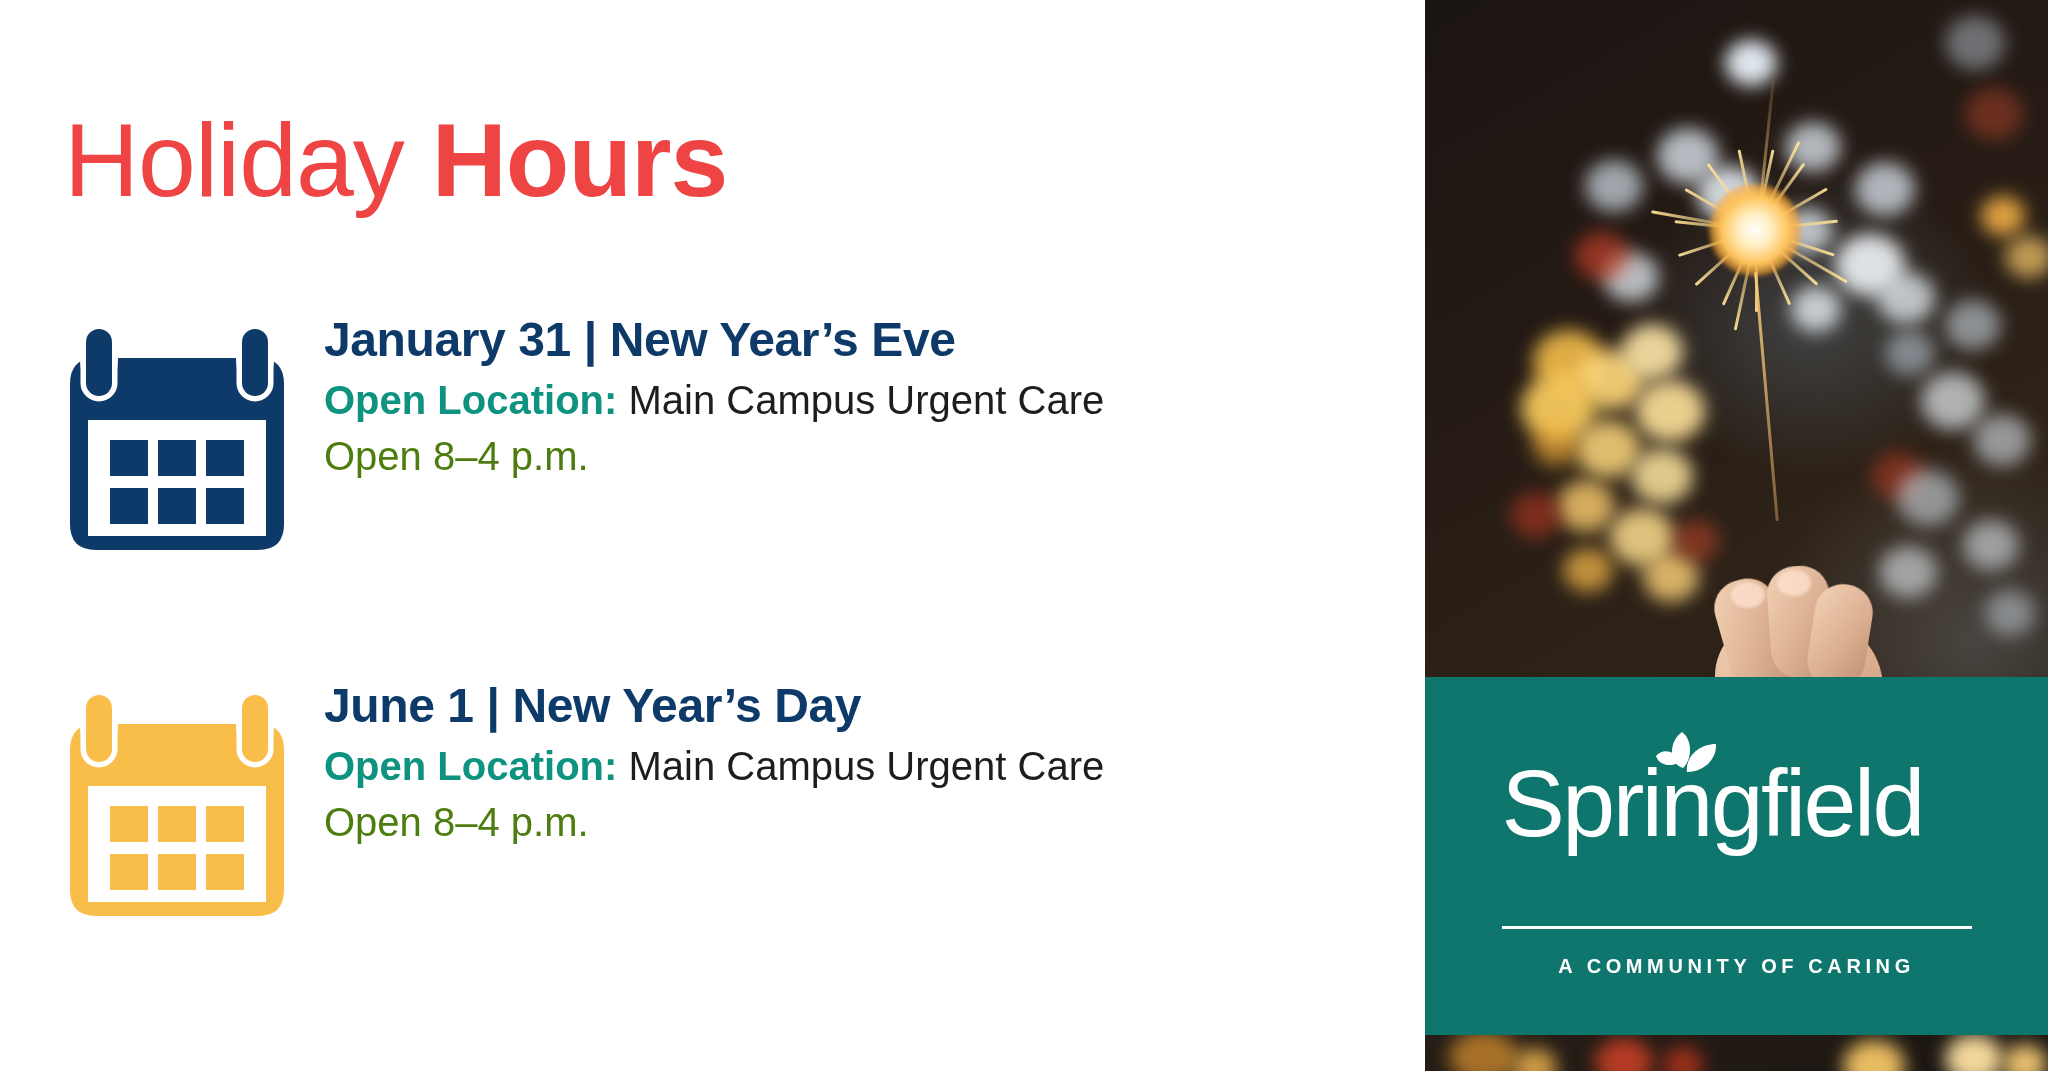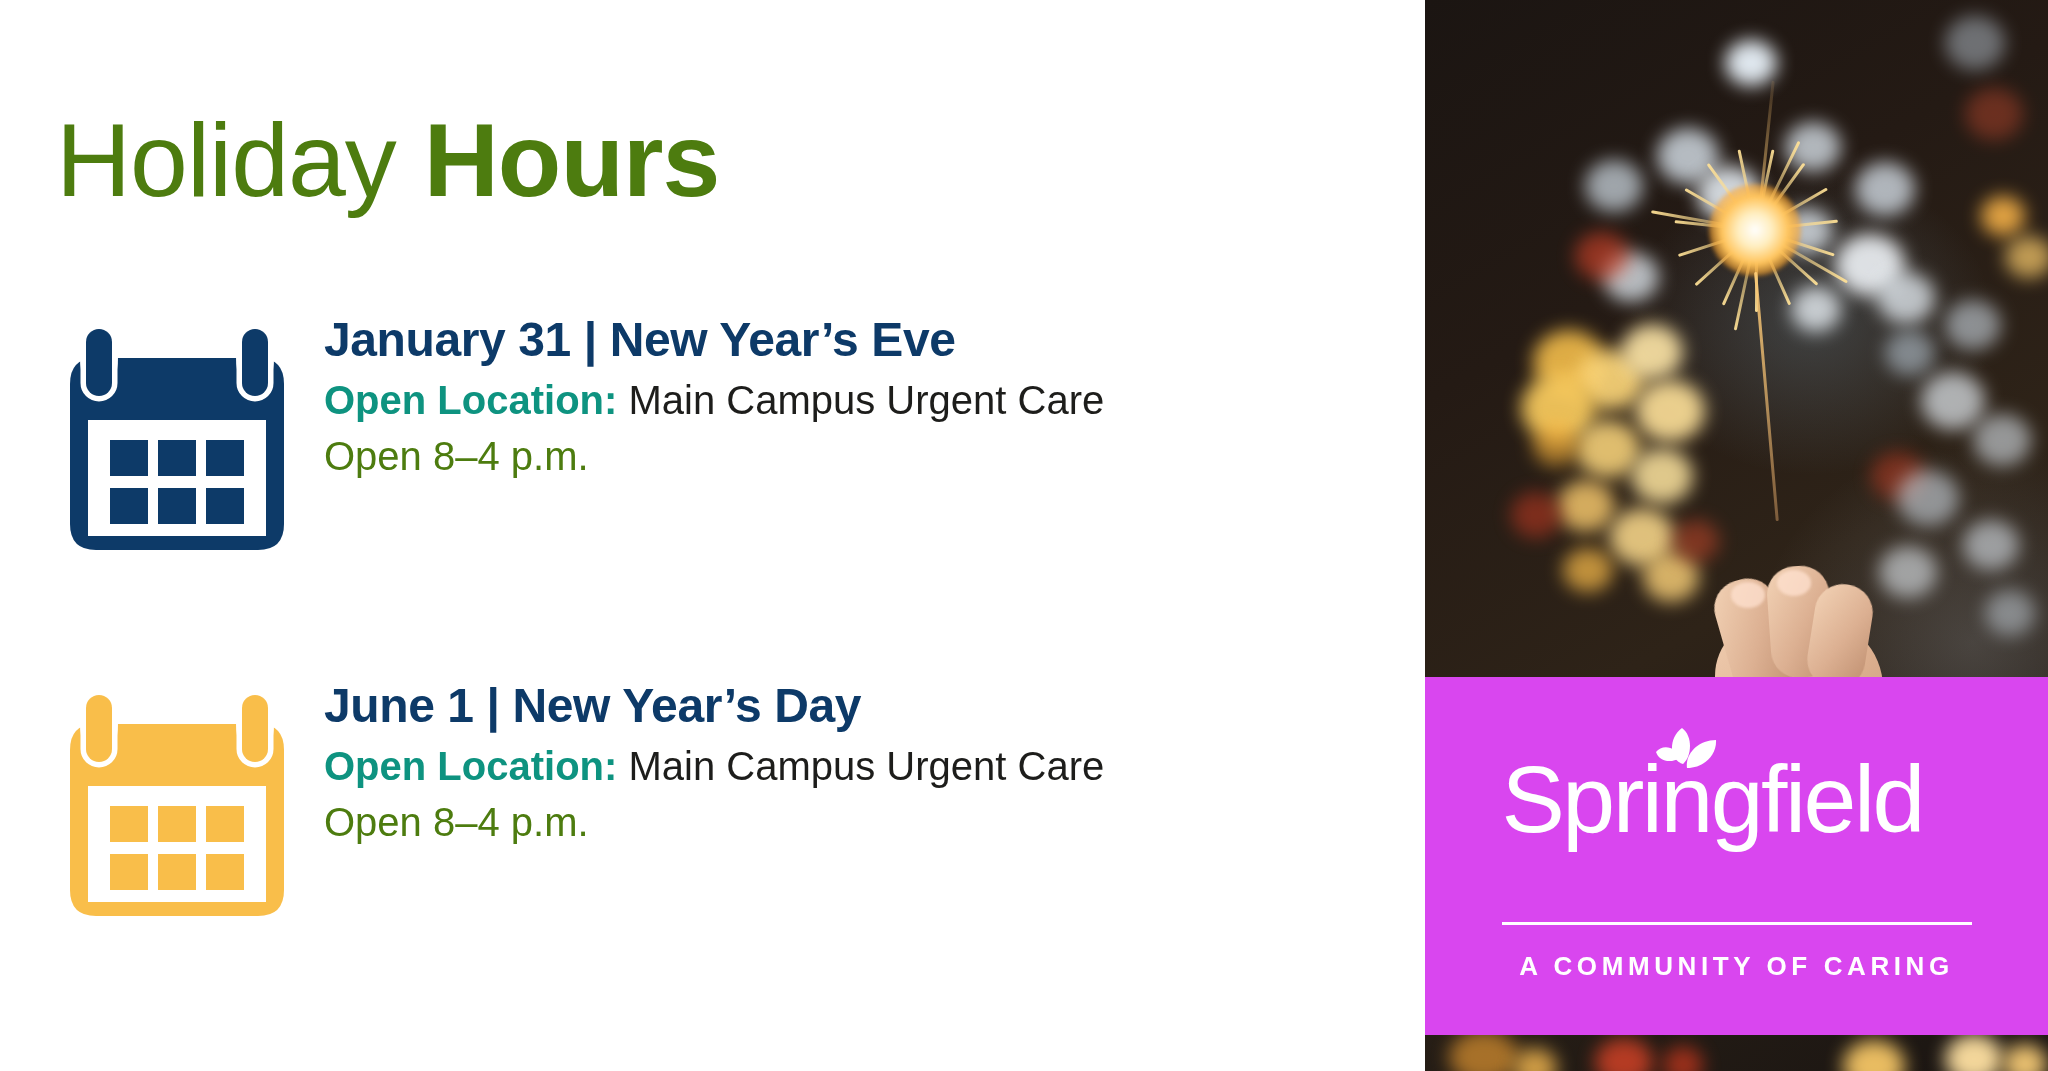--- a/index.html
+++ b/index.html
@@ -18,24 +18,24 @@
   
   .left-panel {
     position:absolute;
     left:0; top:0;
     width:1425px; height:1071px;
     background:#ffffff;
   }
 
   .headline {
     position:absolute;
-    left:56px; top:108px;
+    left:64px; top:108px;
     font-size:104px;
     line-height:1.0;
-    color:#4d7c0f;
+    color:#ef4444;
     white-space:nowrap;
     letter-spacing:-1px;
   }
   .headline .thin { font-weight:300; }
   .headline .bold { font-weight:700; }
 
   
   .event {
     position:absolute;
     left:56px;
@@ -201,21 +201,21 @@
     border-radius:50%;
     background:rgba(255,226,208,0.75);
     filter:blur(1.5px);
   }
 
   
   .logo-block {
     position:absolute;
     left:0; top:677px;
     width:623px; height:358px;
-    background:#d946ef;
+    background:#0f766e;
     display:flex;
     flex-direction:column;
     align-items:center;
     justify-content:center;
   }
   .logo-inner { width:470px; }
 
   .logo-mark {
     position:relative;
     height:190px;
@@ -243,21 +243,21 @@
     letter-spacing:-1.5px;
     line-height:1;
   }
   .logo-rule {
     width:470px; height:3px;
     background:#ffffff;
     margin-top:2px;
   }
   .logo-tag {
     margin-top:26px;
-    font-size:26px;
+    font-size:20px;
     font-weight:700;
     color:#ffffff;
     letter-spacing:4.6px;
     text-align:center;
     width:470px;
   }
 </style>
 </head>
 <body>
 

